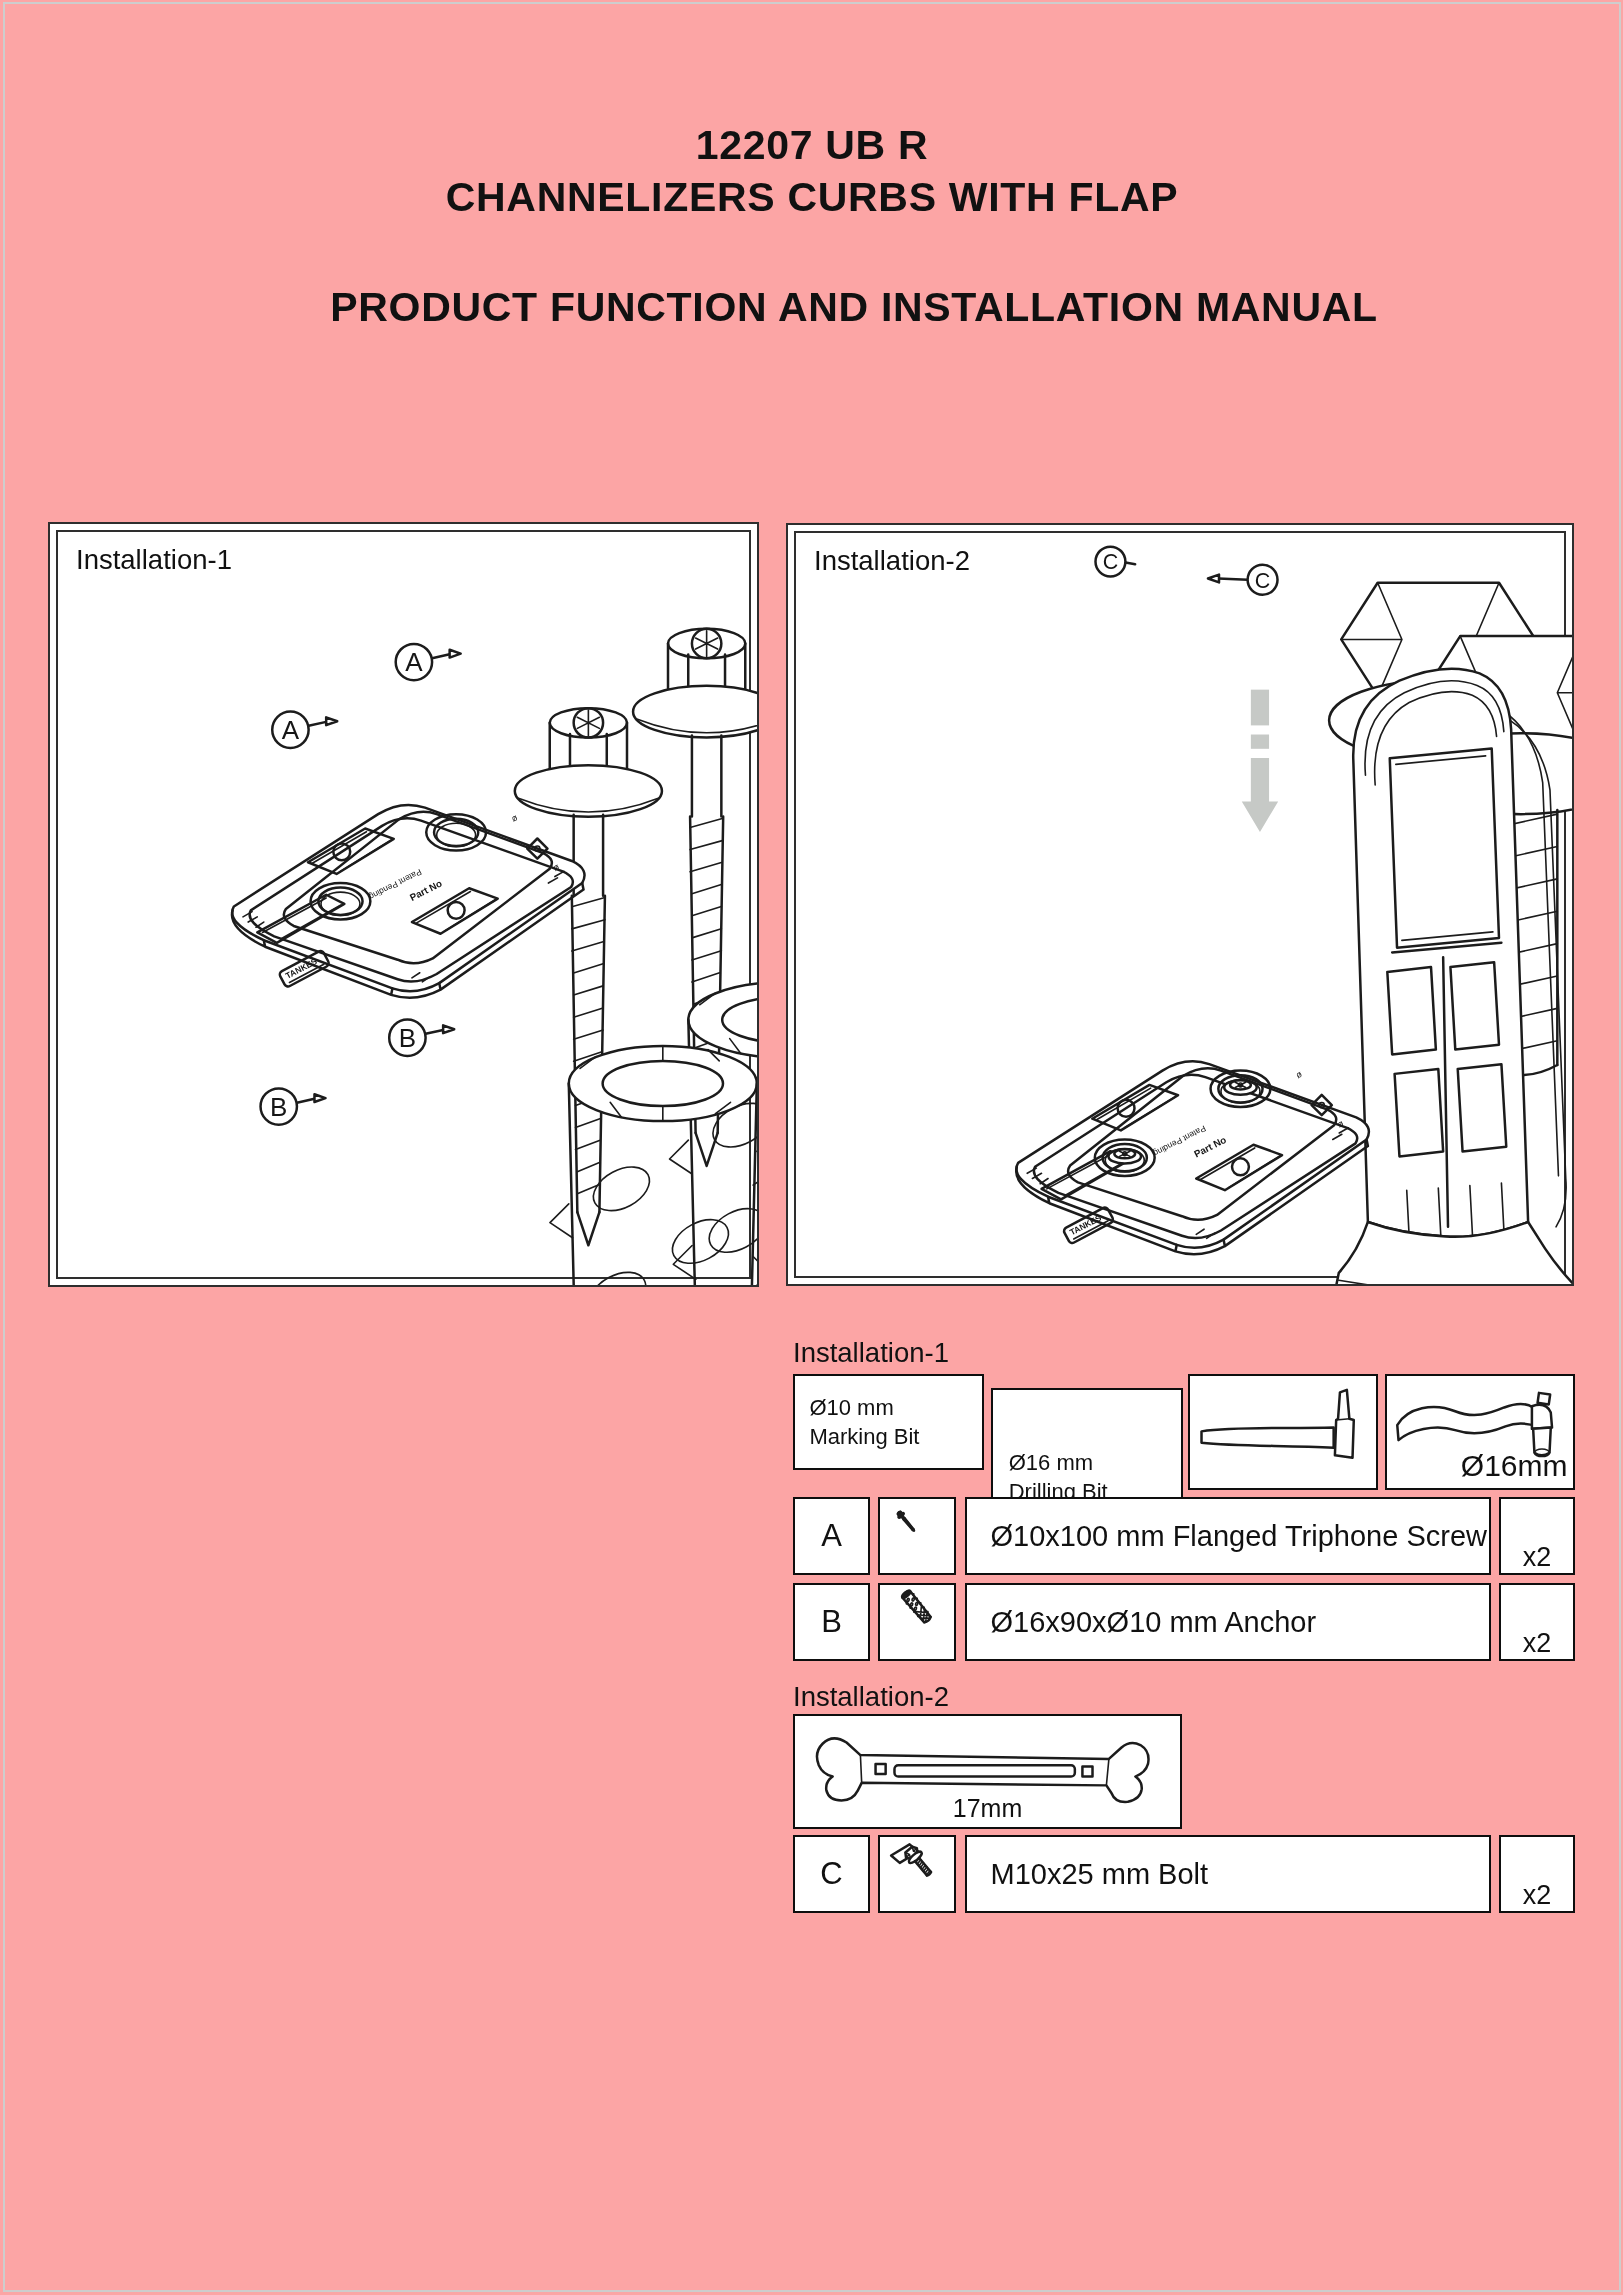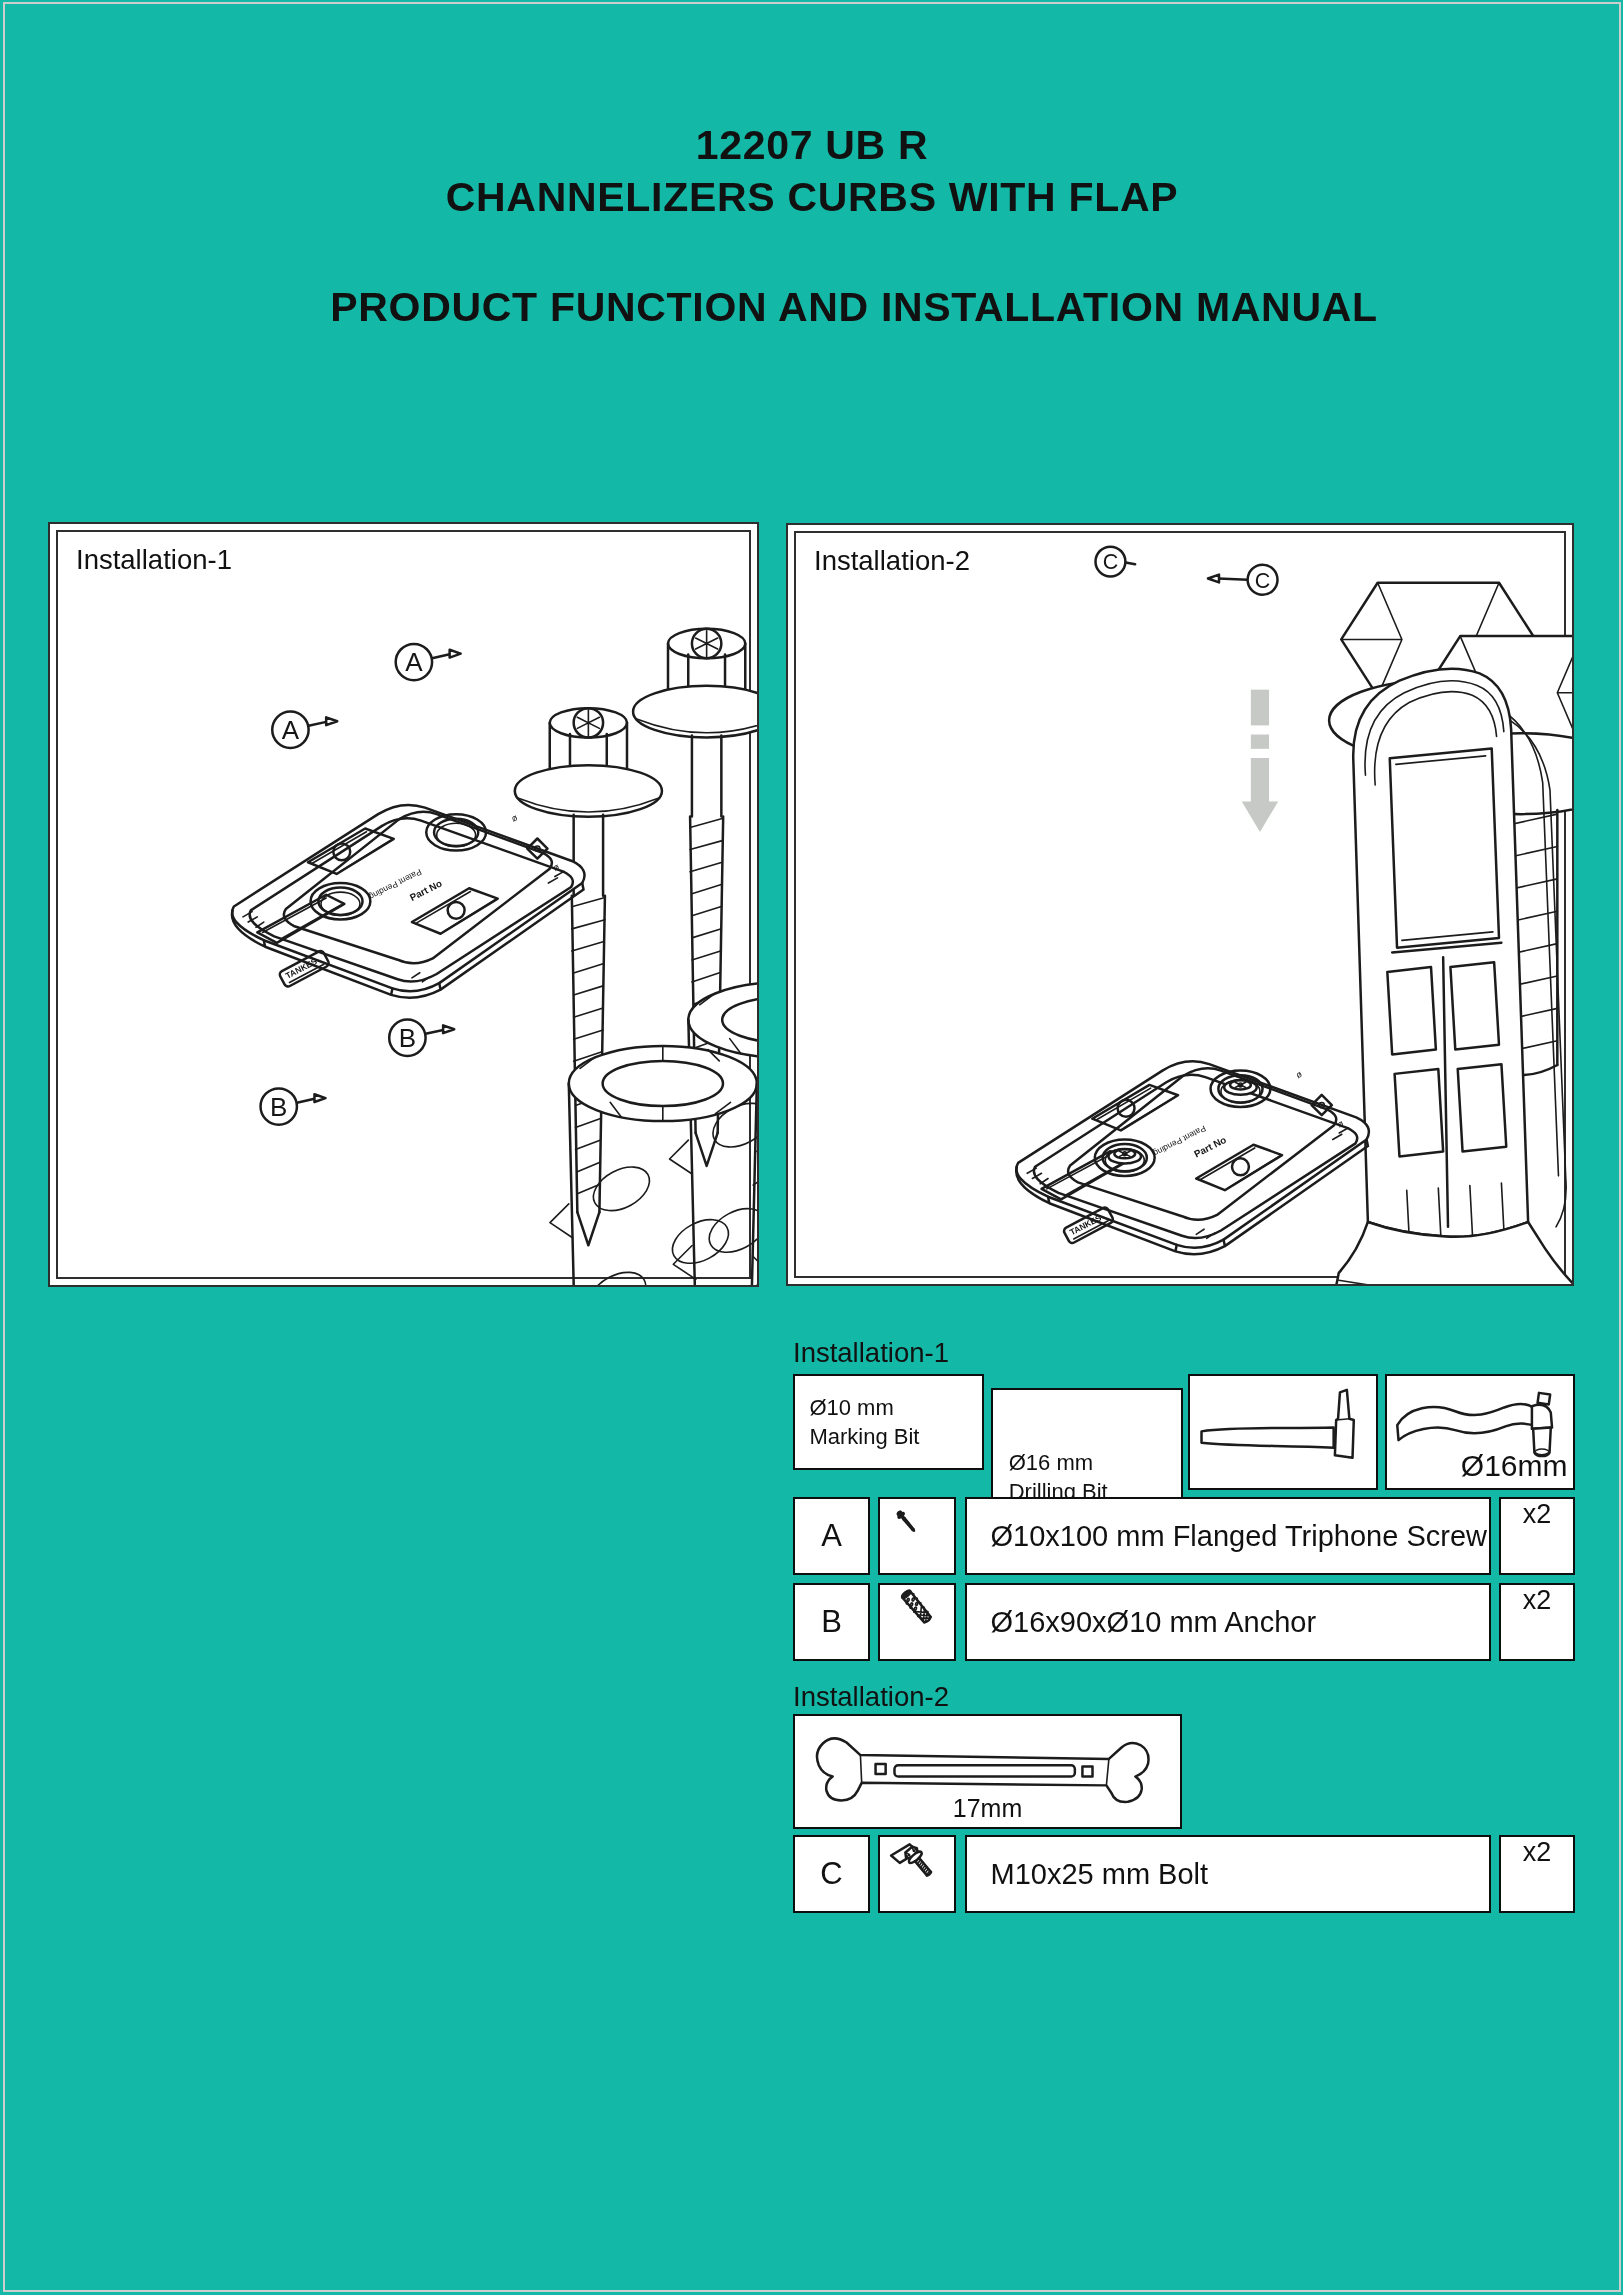--- a/index.html
+++ b/index.html
@@ -1,16 +1,16 @@
 <!DOCTYPE html>
 <html style="font-size:10.5px"><head>
 <meta charset="utf-8">
 <style>
   html,body{margin:0;padding:0;background:#ffffff;}
-  .page{position:relative;width:1624px;height:2295px;background:#14b8a6;
+  .page{position:relative;width:1624px;height:2295px;background:#fca5a5;
         font-family:"Liberation Sans",sans-serif;color:#111;overflow:hidden;}
   .page-frame{position:absolute;left:2.6px;top:2px;right:2.6px;bottom:2.6px;
         border:2px solid #cdcdcd;pointer-events:none;}
   .title{position:absolute;left:0;width:100%;text-align:center;font-weight:bold;
         font-size:41px;letter-spacing:0.7px;white-space:nowrap;}
   .t1{top:122px;}
   .t2{top:174px;}
   .t3{top:284px;padding-left:42px;}
 
   .panel{position:absolute;border:2px solid #2e2e2e;background:#fff;box-sizing:border-box;}
@@ -27,21 +27,21 @@
   .art .gfill{fill:#c6c9c6;stroke:none;}
   .art .thin{stroke-width:1.6;}
   .art text{stroke:none;fill:#161616;font-family:"Liberation Sans",sans-serif;}
   .callout-letter{font-size:40px;}
   .callout-letter-sm{font-size:33px;}
 
   .sec-heading{position:absolute;font-size:27.5px;}
   .tbox{position:absolute;border:2.6px solid #0e0e0e;background:#fff;box-sizing:border-box;}
   .cell-letter{display:flex;align-items:center;justify-content:center;font-size:31px;}
   .cell-desc{display:flex;align-items:center;padding-left:23.5px;font-size:29px;box-sizing:border-box;}
-  .cell-qty{display:flex;align-items:flex-start;justify-content:center;font-size:27px;}
+  .cell-qty{display:flex;align-items:flex-end;justify-content:center;font-size:27px;}
   .tool-label{position:absolute;font-size:22px;line-height:1.32;}
   .tool-size{position:absolute;font-size:30px;}
 </style>
 </head>
 <body>
 
 <div class="page">
   <div class="page-frame"></div>
 
   <div class="title t1">12207 UB R</div>

